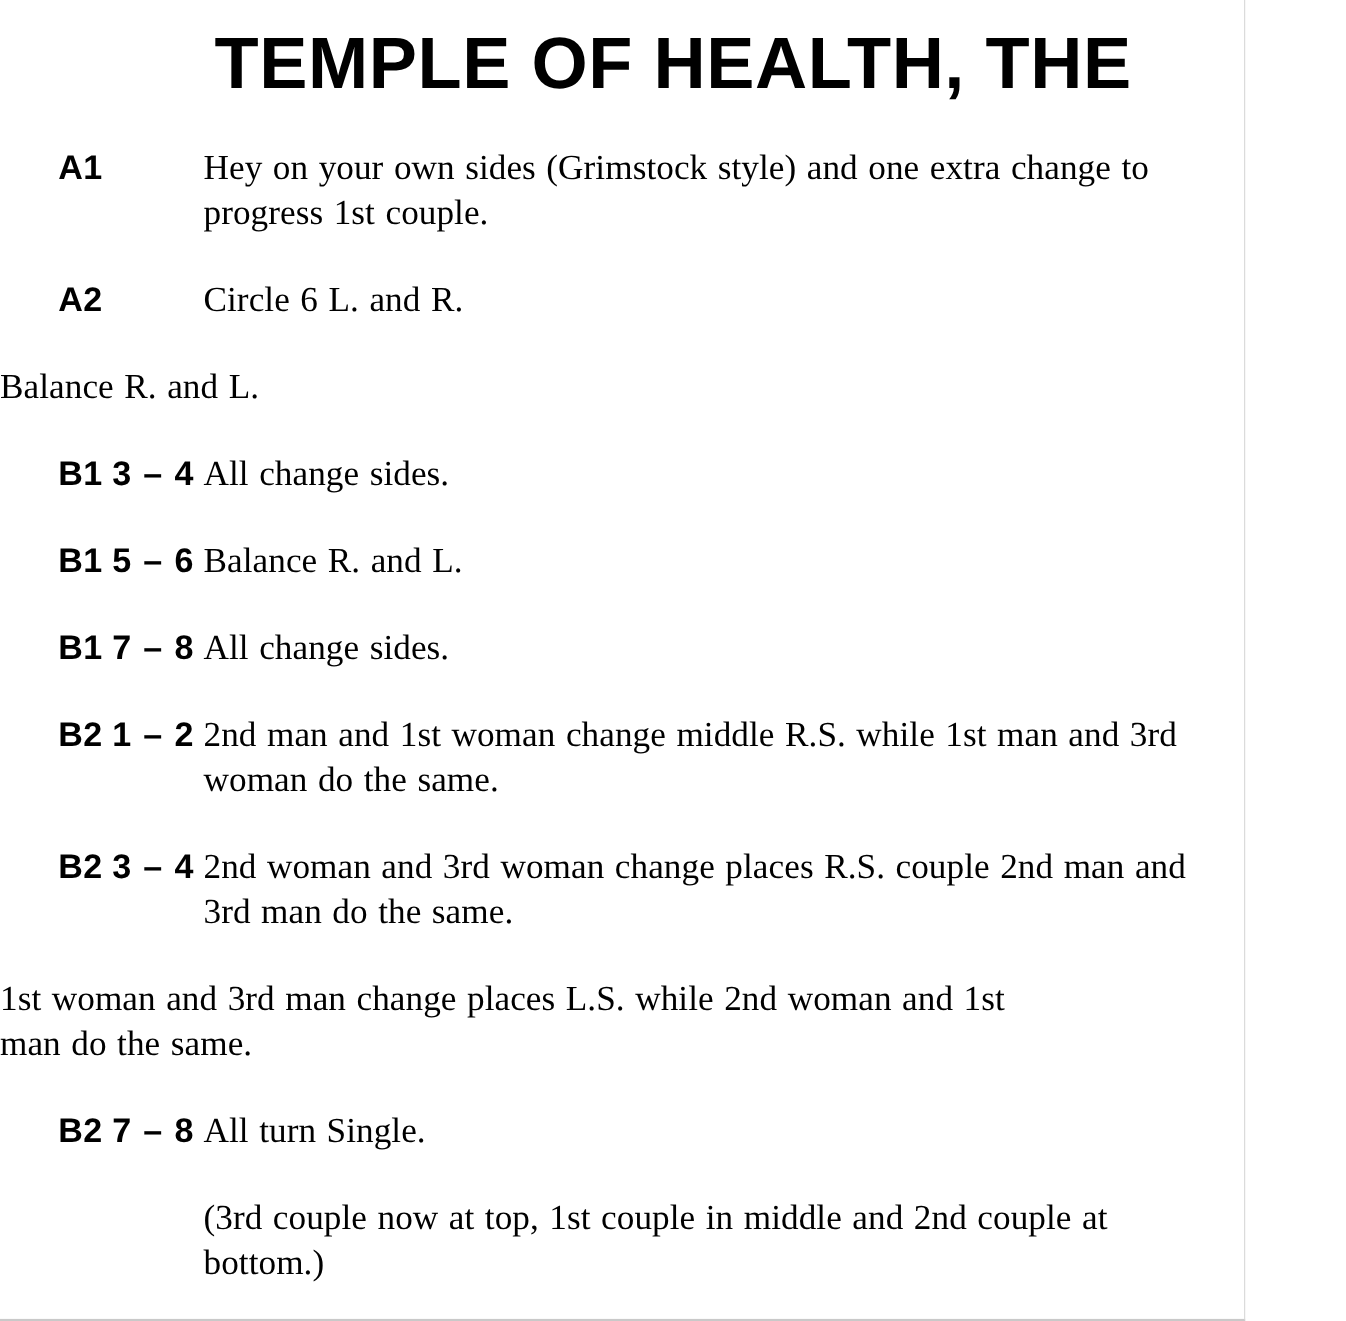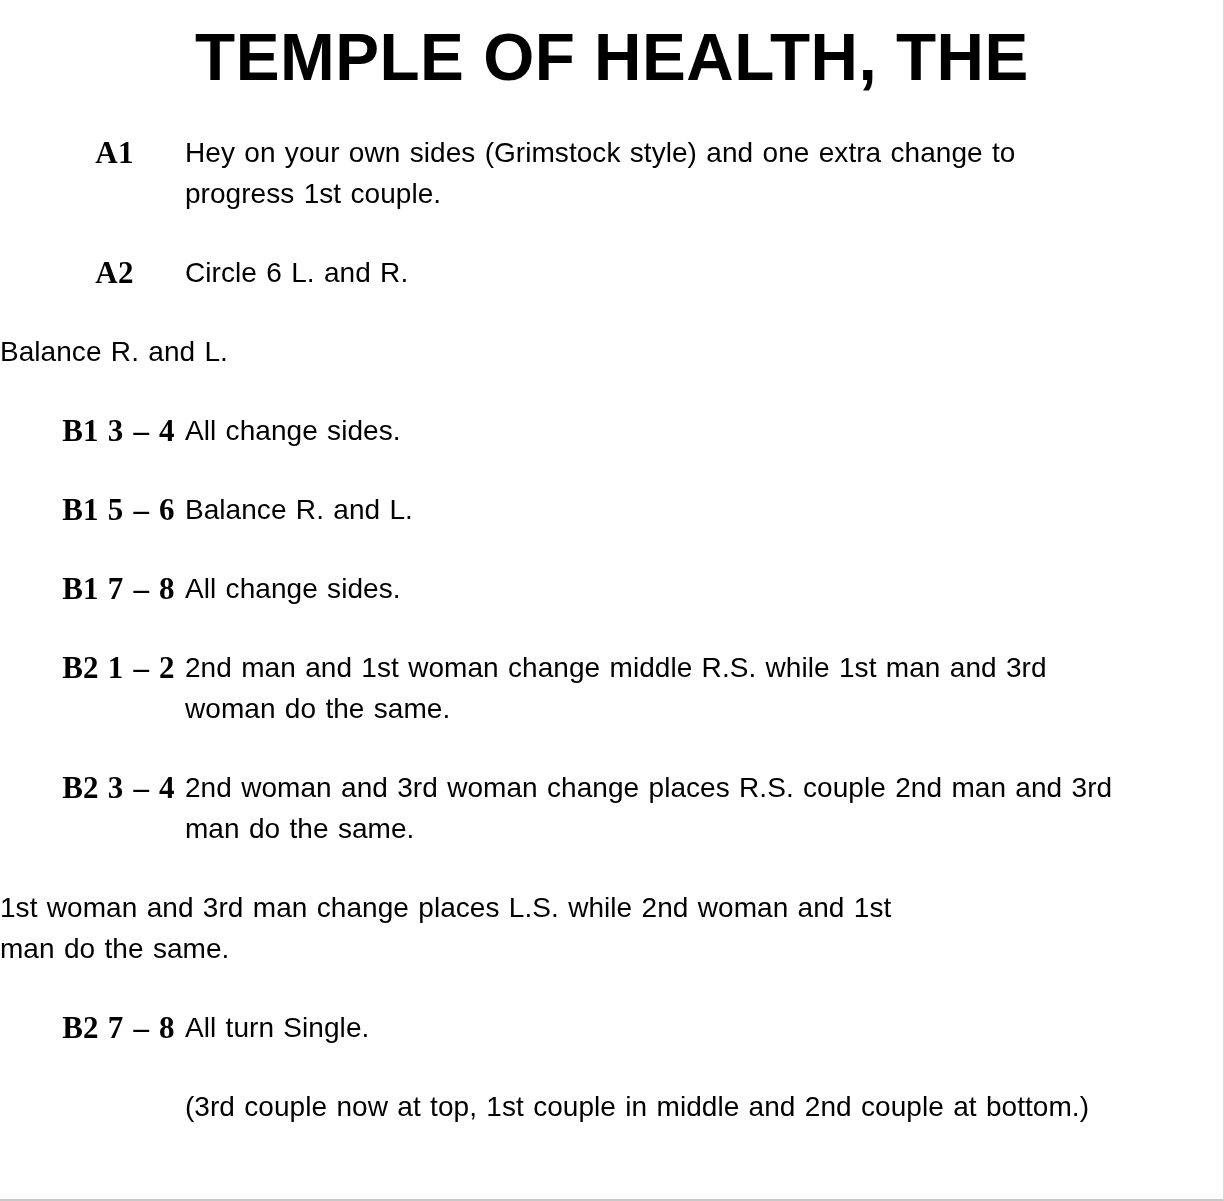--- a/index.html
+++ b/index.html
@@ -4,21 +4,21 @@
 <title>Temple of Health, The</title>
 <style>
   html, body {
     margin: 0;
     padding: 0;
     background: #ffffff;
   }
 
   #page {
     position: relative;
-    width: 1224px;
+    width: 1132px;
     height: 1201px;
     background: #ffffff;
     overflow: hidden;
     border-right: 1px solid #d8d8d8;
     border-bottom: 2px solid #c9c9c9;
     box-sizing: border-box;
     font-family: "Liberation Serif", "DejaVu Serif", serif;
     color: #000000;
     -webkit-font-smoothing: none;
   }
@@ -61,44 +61,43 @@
     align-items: flex-start;
     padding: 0;
     margin: 0 0 38px 0;
   }
 
   .row-label {
     flex: 0 0 auto;
     width: 185px;
     padding-left: 53px;
     box-sizing: border-box;
-    font-family: Liberation Serif, serif;
+    font-family: Liberation Sans, sans-serif;
     font-weight: bold;
     font-size: 31px;
     line-height: 41px;
     white-space: nowrap;
     letter-spacing: 0.2px;
-    text-align: center;
   }
 
   .row-label .part {
     display: inline;
   }
 
   .row-label .beats {
     display: inline;
     margin-left: 9px;
     letter-spacing: 1.2px;
   }
 
   .row-text {
     flex: 0 0 auto;
     width: 930px;
-    font-family: Liberation Sans, sans-serif;
-    font-size: 28px;
+    font-family: Liberation Serif, serif;
+    font-size: 32px;
     line-height: 41px;
     letter-spacing: 0.05px;
     word-spacing: 1.5px;
     color: #000000;
   }
 
   
   .figure-row.note {
     margin-top: 14px;
   }

